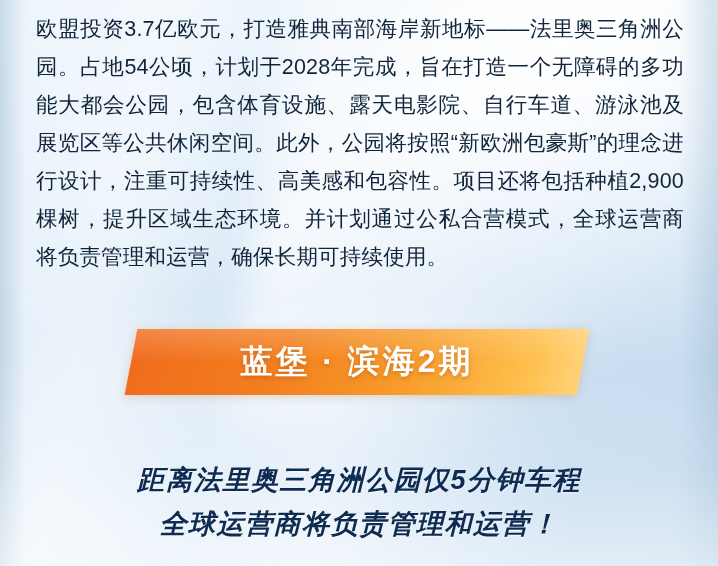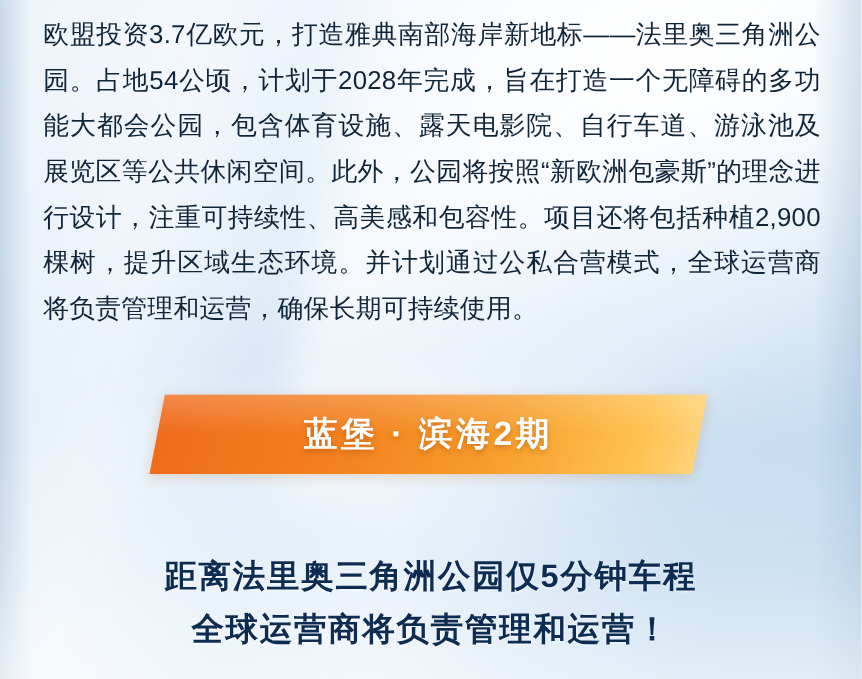--- a/index.html
+++ b/index.html
@@ -110,35 +110,36 @@
   .banner-text {
     position: absolute;
     left: 131px;
     top: 0;
     width: 452px;
     height: 66px;
     display: flex;
     align-items: center;
     justify-content: center;
     color: #ffffff;
-    font-size: 28px;
+    font-size: 32px;
     font-weight: bold;
     letter-spacing: 3px;
     text-shadow: 0 2px 4px rgba(140,60,10,0.35);
     white-space: nowrap;
   }
 
   
   .sub-lines {
     position: absolute;
     left: 0;
     top: 458px;
     width: 718px;
     text-align: center;
     color: #0e2b52;
+    font-style: italic;
   }
   .sub-line {
     font-size: 27px;
     font-weight: bold;
     letter-spacing: 1.5px;
     line-height: 44px;
     text-shadow: 0 1px 2px rgba(255,255,255,0.75);
   }
 </style>
 </head>

